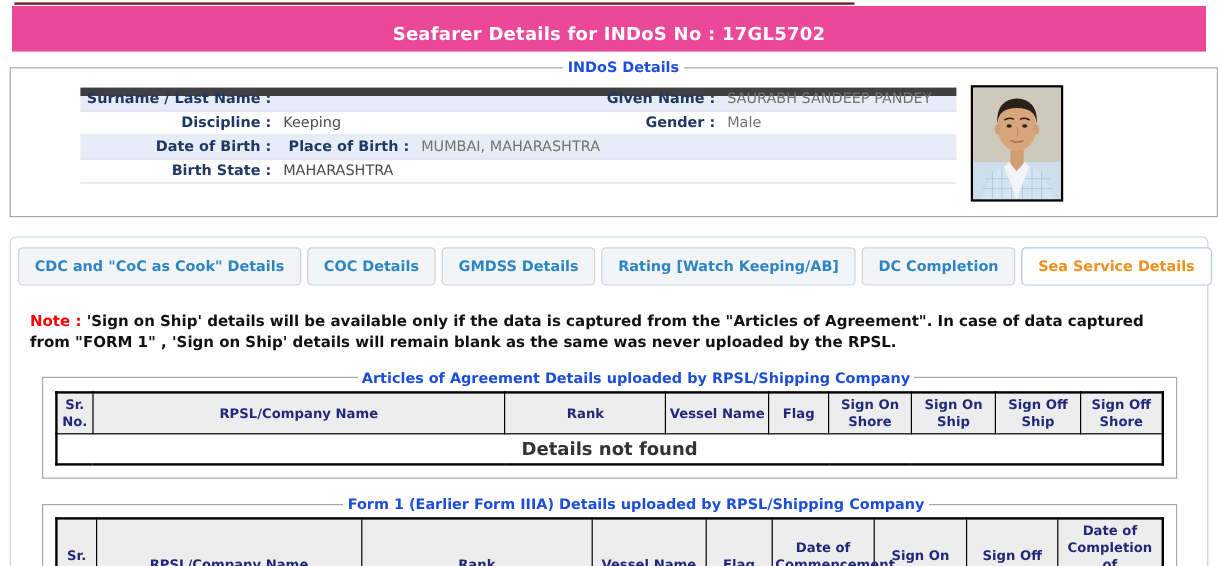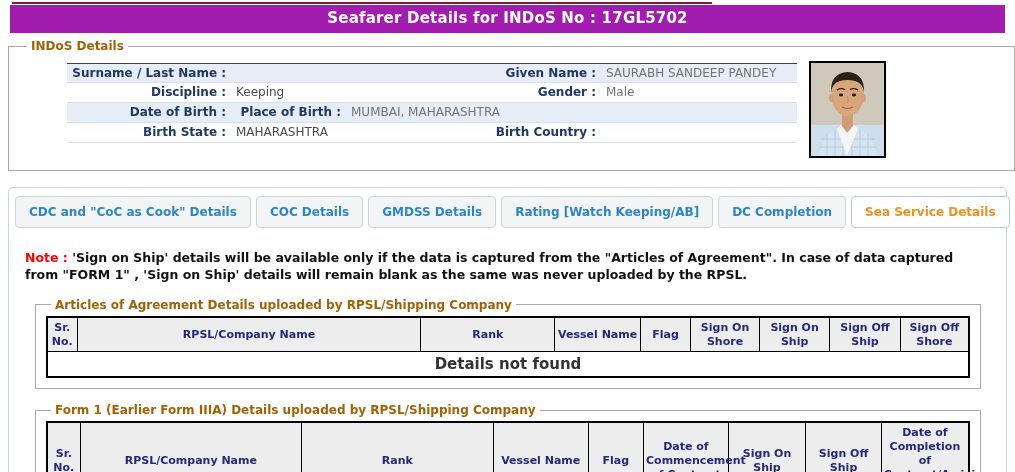--- a/index.html
+++ b/index.html
@@ -2,34 +2,34 @@
 <html><head>
 <meta charset="utf-8">
 <style>
   * { box-sizing: border-box; margin: 0; padding: 0; }
   html,body { background:#fff; width:1015px; }
   body { font-family:"DejaVu Sans","Liberation Sans",sans-serif; font-size:12px; color:#333; }
 
   
   .top-rule { height:2px; background:#7a1f2b; width:700px; margin:2px 0 0 12px; }
   .titlebar {
-    margin:1px 10px 0 10px; background:#a21caf; color:#fff;
+    margin:1px 10px 0 10px; background:#ec4899; color:#fff;
     text-align:center; font-weight:bold; font-size:15px;
-    padding:4px 0 6px 0; letter-spacing:0.2px;
+    padding:14px 0 6px 0; letter-spacing:0.2px;
   }
 
   
   fieldset { border:1px solid #a9a9a9; }
   .indos-fieldset { margin:6px 8px 0 8px; padding:6px 10px 12px 10px; }
-  legend { color:#a16207; font-weight:bold; font-size:12px; padding:0 4px; margin-left:8px; }
+  legend { color:#1d4ed8; font-weight:bold; font-size:12px; padding:0 4px; margin-left:8px;text-align:center; }
 
   .indos-body { display:flex; align-items:flex-start; }
   .detail-table { width:730px; margin-left:48px; margin-top:4px; }
   .detail-row { display:flex; height:20px; line-height:19px; border-bottom:1px solid #d7dfe9; }
-  .detail-row:first-child { border-top:1px solid #404040; }
+  .detail-row:first-child { border-top:7px solid #404040;align-items:flex-end; }
   .detail-row.odd { background:#e7edf6; }
   .dl { width:165px; text-align:right; font-weight:bold; color:#1f3864; padding-right:6px; white-space:nowrap; }
   .dv { width:255px; color:#4a4a4a; padding-left:4px; white-space:nowrap; overflow:hidden; }
   .dl2 { width:115px; text-align:right; font-weight:bold; color:#1f3864; padding-right:6px; white-space:nowrap; }
   .dv2 { width:185px; color:#737373; padding-left:4px; white-space:nowrap; overflow:hidden; }
 
   .photo-frame { margin-left:12px; margin-top:2px; border:2px solid #000; width:77px; height:97px; flex:0 0 auto; }
   .photo-frame svg { display:block; }
   .photo-spacer { width:118px; flex:0 0 auto; }
 
@@ -42,21 +42,21 @@
     padding:8px 13px; margin-right:5px; cursor:pointer; white-space:nowrap;
   }
   .tab.active { background:#fff; border:1px solid #aecbe2; color:#ef9020; }
 
   .tab-content { padding:12px 14px 20px 14px; }
 
   .note { font-size:12.5px; font-weight:bold; color:#111; line-height:1.35; margin:4px 2px 14px 2px; }
   .note .note-prefix { color:#f00; }
 
   .grid-fieldset { margin:10px 12px 0 12px; padding:4px 10px 10px 10px; width:946px; }
-  .grid-fieldset legend { margin-left:5px; }
+  .grid-fieldset legend { margin-left:22px; }
 
   table.grid { border-collapse:collapse; width:100%; border:2px solid #000; table-layout:fixed; }
   table.grid th {
     border:1px solid #000; background:#ededed; color:#23297a;
     font-size:11px; font-weight:bold; text-align:center; padding:3px 2px; line-height:1.25;
   }
   table.grid td { border:1px solid #000; font-size:15px; font-weight:bold; color:#333; padding:3px 6px;margin-left:32px; }
   td.empty-msg { text-align:center; color:#e31b23; font-size:12px; padding:2px; }
   .mt { margin-top:14px; }
 </style>
@@ -83,21 +83,20 @@
         <div class="dv2">Male</div>
       </div>
       <div class="detail-row odd">
         <div class="dl">Date of Birth :</div>
         <div class="dl2">Place of Birth :</div>
         <div class="dv2">MUMBAI, MAHARASHTRA</div>
       </div>
       <div class="detail-row">
         <div class="dl">Birth State :</div>
         <div class="dv">MAHARASHTRA</div>
-        <div class="dl2">Birth Country :</div>
       </div>
     </div>
     <div class="photo-frame">
       <svg width="73" height="93" viewBox="0 0 73 93">
         <rect x="0" y="0" width="73" height="93" fill="#cfc9bc"></rect>
         <rect x="0" y="62" width="73" height="31" fill="#cfdeed"></rect>
         <path d="M8 93 Q14 64 36 62 Q59 64 66 93 Z" fill="#d5e4f1"></path>
         <g stroke="#a9c3da" stroke-width="0.7">
           <path d="M16 70 V93 M24 66 V93 M32 63 V93 M41 63 V93 M49 66 V93 M57 70 V93"></path>
           <path d="M10 76 H64 M8 84 H66"></path>

